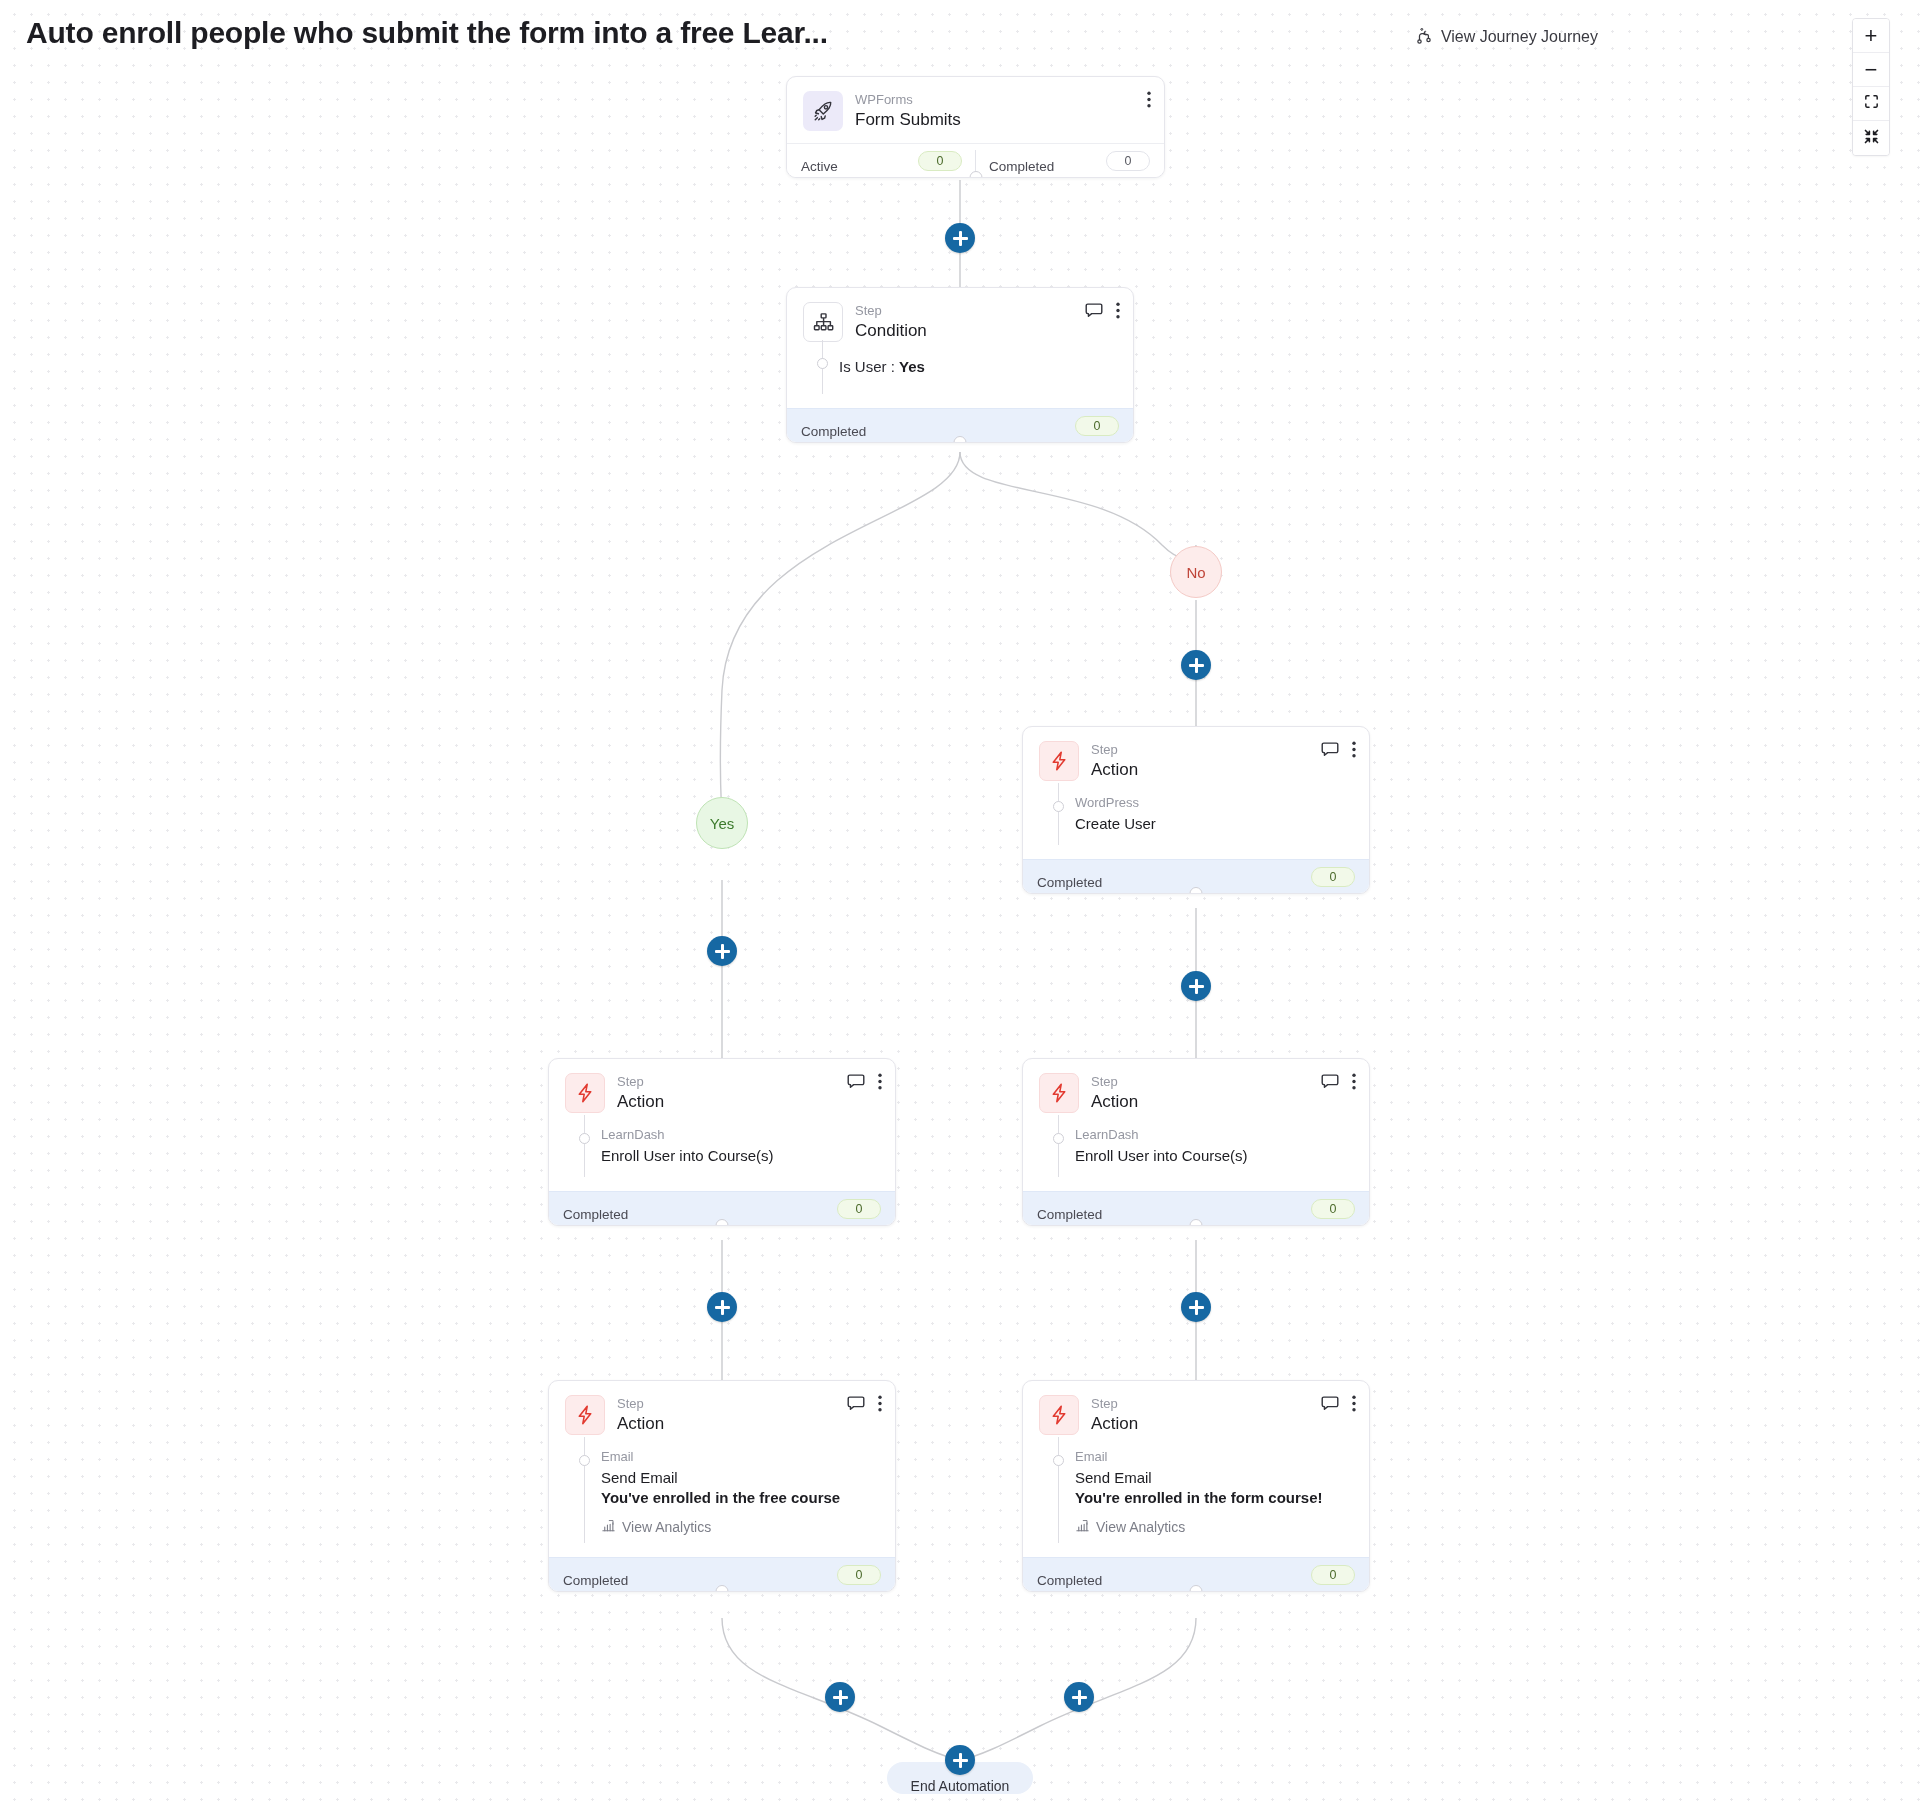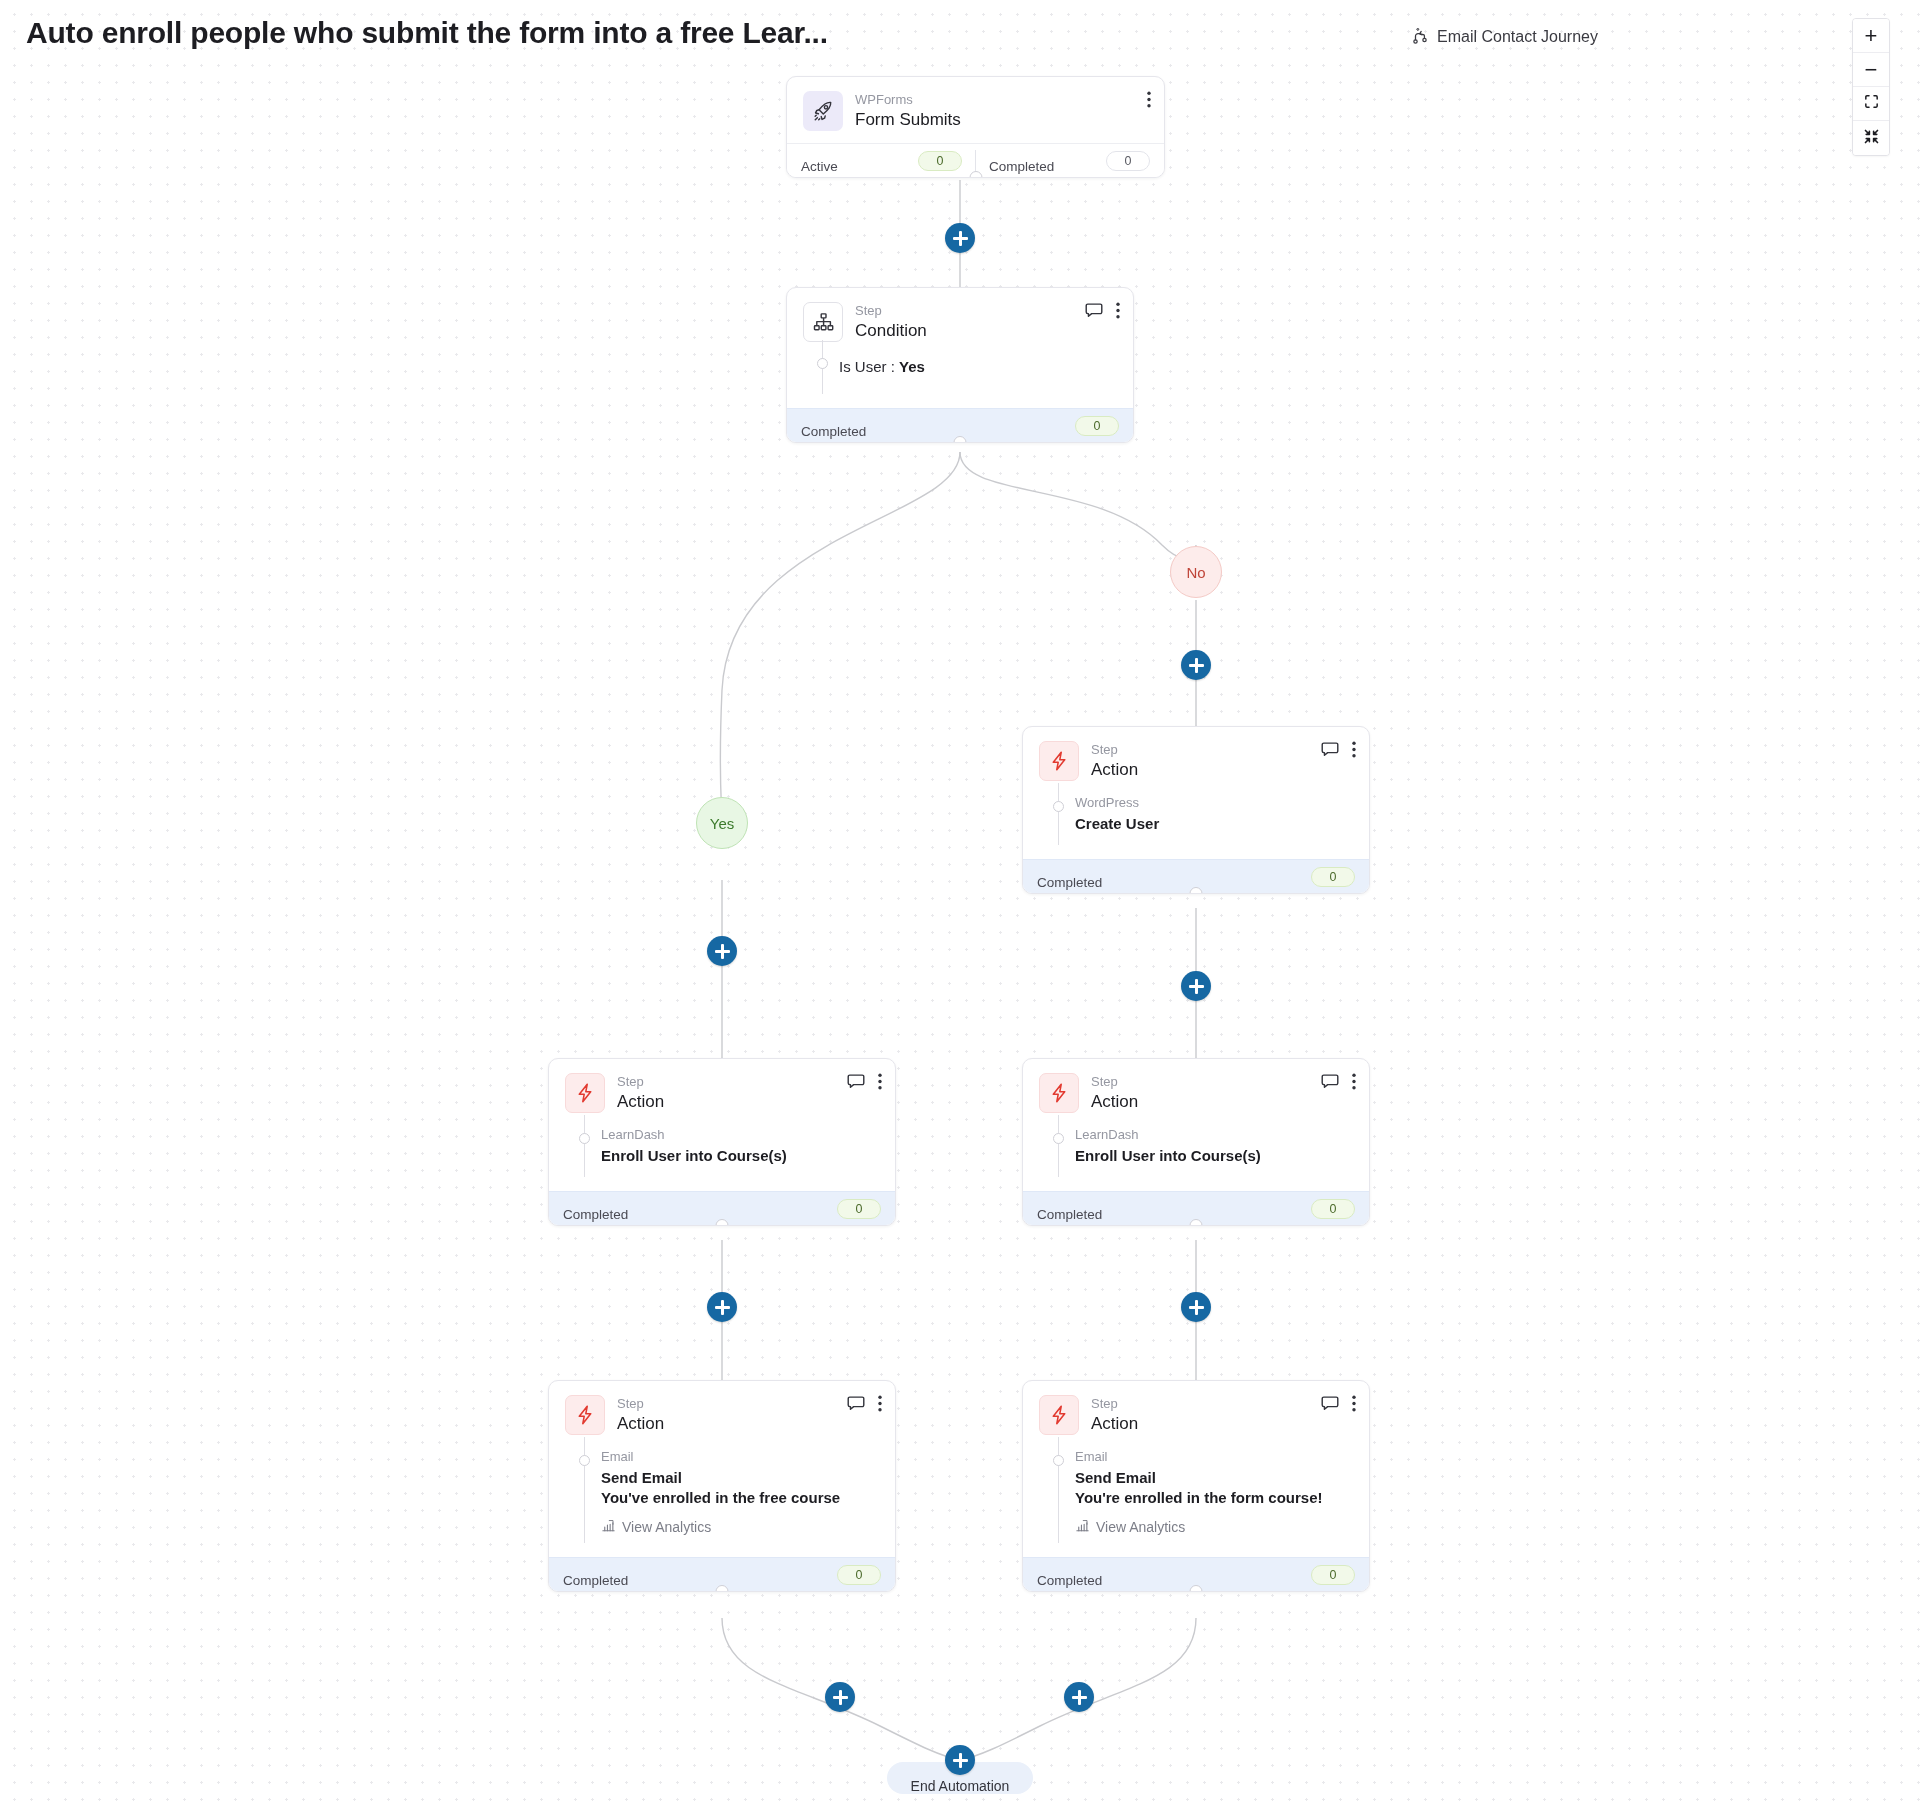--- a/index.html
+++ b/index.html
@@ -134,21 +134,21 @@
   .stem-dot {
     position: absolute;
     left: 14px;
     top: 6px;
     width: 11px; height: 11px;
     border-radius: 50%;
     background: #ffffff;
     border: 1.3px solid #cfcfd6;
   }
   .sub-kicker { font-size: 13px; color: #9597a1; line-height: 1.3; }
-  .sub-title { font-size: 15px; color: #1d1d22; font-weight: 700; line-height: 1.35; margin-top: 2px; }
+  .sub-title { font-size: 15px; color: #1d1d22; font-weight: 400; line-height: 1.35; margin-top: 2px; }
   .sub-line2 { font-size: 15px; color: #1d1d22; font-weight: 600; line-height: 1.35; }
 
   .analytics-link {
     display: inline-flex; align-items: center; gap: 6px;
     margin-top: 9px;
     font-size: 14px; color: #7c7e88;
     cursor: pointer;
   }
 
   
@@ -252,21 +252,21 @@
     <span>
       <svg width="18" height="18" viewBox="0 0 24 24" fill="none" stroke="#3a3a41" stroke-width="1.7" stroke-linecap="round" stroke-linejoin="round">
         <circle cx="6" cy="18" r="2.2"></circle>
         <circle cx="18" cy="16" r="2.2"></circle>
         <path d="M6 15.8V11c0-2 1.5-3.4 3.4-3.4H13"></path>
         <path d="M17.9 13.8V11c0-1.6-1.1-2.6-2.6-2.6h-2"></path>
         <path d="M13.6 4.6l-2 3.2 3.3 1.3"></path>
         <path d="M4.2 3.6l.8 2.1 2.1.8-2.1.8-.8 2.1-.8-2.1-2.1-.8 2.1-.8z" transform="translate(6.5 -2.2) scale(0.62)"></path>
       </svg>
     </span>
-    <span>Email Contact Journey</span>
+    <span>View Journey Journey</span>
   </div>
 
   <div class="zoom-controls">
     <div class="zbtn">
       <span class="zglyph">+</span>
     </div>
     <div class="zbtn">
       <span class="zglyph">−</span>
     </div>
     <div class="zbtn">

